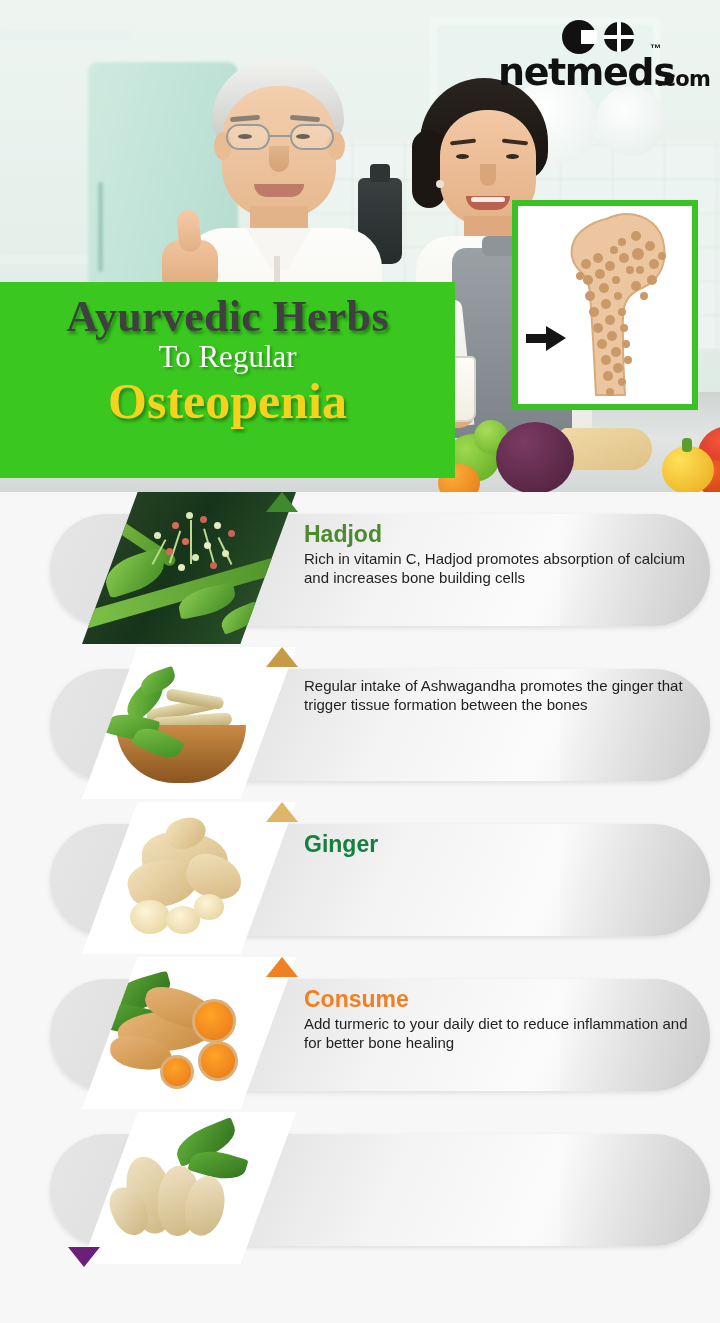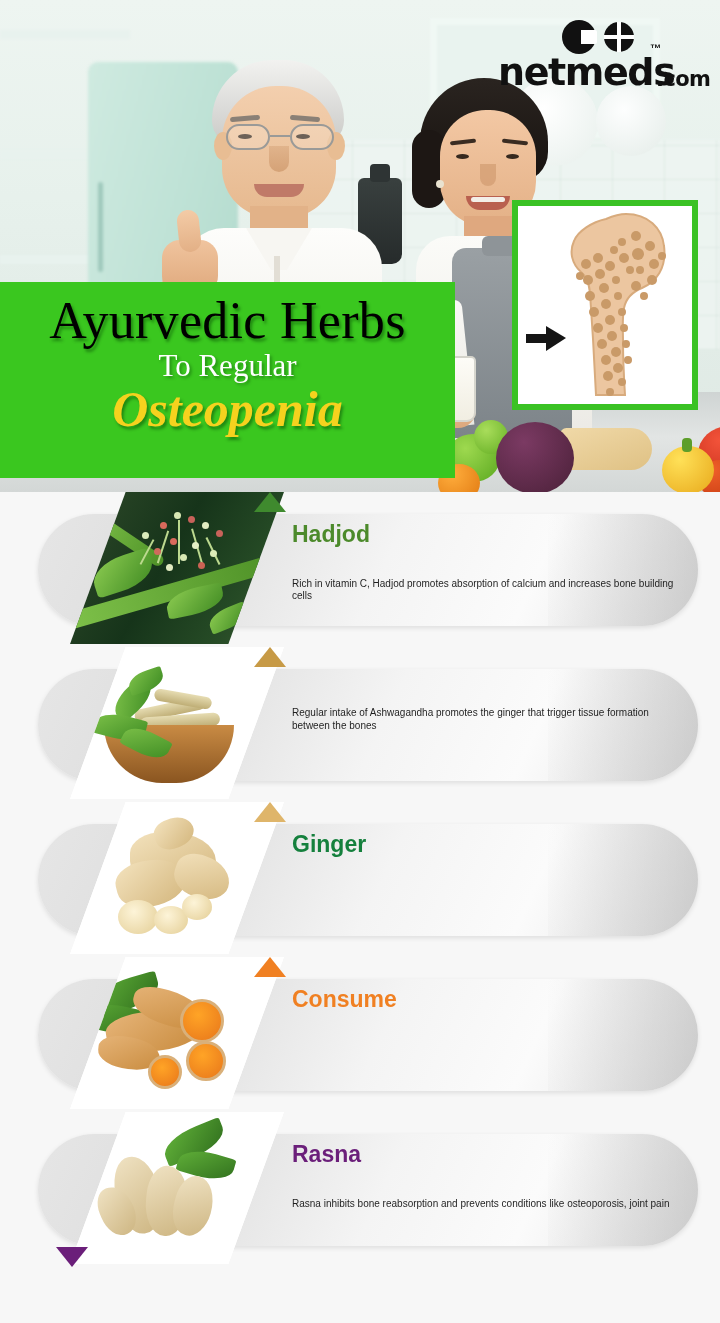--- a/index.html
+++ b/index.html
@@ -150,63 +150,63 @@
 
   
   .bone-box { position:absolute; left:512px; top:200px; width:186px; height:210px;
     background:#ffffff; border:6px solid #3ac224; }
   .bone-svg { position:absolute; left:0; top:0; width:100%; height:100%; }
 
   
   .title-band { position:absolute; left:0; top:282px; width:455px; height:196px;
     background:#3ac71f; }
   .t1, .t2, .t3 { width:100%; text-align:center; font-family:"Liberation Serif", serif; }
-  .t1 { margin-top:12px; font-size:52px; font-weight:normal; color:#000000; letter-spacing:.3px;
+  .t1 { margin-top:12px; font-size:44px; font-weight:bold; color:#404040; letter-spacing:.3px;
         text-shadow:2px 3px 3px rgba(0,60,0,.45); line-height:1.05; }
   .t2 { font-size:31px; color:#ffffff; line-height:1.12; text-shadow:2px 2px 3px rgba(0,60,0,.4); }
   .t3 { font-size:50px; font-weight:bold; color:#f5d21e; line-height:1.04;
-        text-shadow:2px 3px 3px rgba(0,60,0,.45);font-style:italic; }
+        text-shadow:2px 3px 3px rgba(0,60,0,.45); }
 
   
   .logo { position:absolute; right:16px; top:20px; width:206px; height:74px; }
   .logo-mark { position:absolute; left:64px; top:0; width:72px; height:34px; }
   .logo-c { position:absolute; left:0; top:0; width:34px; height:34px; border-radius:50%; background:#111; }
   .logo-c:after { content:""; position:absolute; right:-1px; top:10px; width:16px; height:14px; background:#fff; border-radius:0 2px 2px 0; }
   .logo-d { position:absolute; right:0; top:2px; width:30px; height:30px; border-radius:50%; background:#111; }
   .logo-d:after { content:""; position:absolute; left:13px; top:0; width:4px; height:30px; background:#fff; }
   .logo-d:before { content:""; position:absolute; left:0; top:13px; width:30px; height:4px; background:#fff; }
   .logo-word { position:absolute; left:0; bottom:0; font-size:38px; font-weight:bold; color:#111;
     letter-spacing:-1.4px; font-family:"DejaVu Sans", sans-serif; }
   .logo-tm { position:absolute; left:152px; top:22px; font-size:11px; color:#111; font-weight:bold; }
   .logo-com { position:absolute; left:158px; bottom:3px; font-size:21px; color:#111; font-weight:bold;
     letter-spacing:-.6px; font-family:"DejaVu Sans", sans-serif; }
 
   
-  .cards { position:absolute; left:4px; top:492px; width:664px; }
+  .cards { position:absolute; left:16px; top:492px; width:664px; }
   .card { position:relative; height:155px; }
   .pill { position:absolute; left:34px; top:22px; width:660px; height:112px; border-radius:56px;
     background:linear-gradient(115deg,#e6e6e6 0%,#dedede 22%,#f4f4f4 52%,#fbfbfb 74%,#e3e3e3 100%);
     box-shadow:0 2px 5px rgba(0,0,0,.1); }
   .pill-shade { position:absolute; right:0; top:0; width:150px; height:112px; border-radius:0 56px 56px 0;
     background:linear-gradient(100deg,rgba(255,255,255,0),rgba(170,170,170,.42)); }
 
   .photo { position:absolute; left:66px; top:0; width:214px; height:152px;
     overflow:hidden; background:#ffffff;
     clip-path:polygon(26% 0, 100% 0, 74% 100%, 0 100%); }
   .photo-in { position:absolute; inset:0; }
 
   .tri { position:absolute; width:0; height:0; border-left:16px solid transparent;
     border-right:16px solid transparent; }
   .tri-top { top:0; left:250px; border-bottom:20px solid #3f8a2e; }
   .tri-bot { bottom:0; left:52px; border-top:20px solid #6b1f7a; }
 
   .txt { position:absolute; left:288px; top:30px; width:390px; }
   .h { font-size:23px; font-weight:bold; line-height:1.12; margin-bottom:2px;
        font-family:"Liberation Sans", sans-serif; }
-  .p { font-size:10px; color:#1f1f1f; line-height:1.26; font-family:"Liberation Sans", sans-serif;margin-top:30px; }
+  .p { font-size:15px; color:#1f1f1f; line-height:1.26; font-family:"Liberation Sans", sans-serif; }
 
   
   .bgwhite { position:absolute; inset:0; background:#fff; }
 
   
   .hj-bg { position:absolute; inset:0;
     background:linear-gradient(120deg,#2f4a2a,#16341a 45%,#254a25 75%,#3a5c32); }
   .hj-stem { position:absolute; background:linear-gradient(90deg,#7fc24a,#4e9127); border-radius:6px; }
   .hj-leaf { position:absolute; border-radius:60% 10% 60% 10%;
     background:linear-gradient(140deg,#8ecd52,#3f8a22); }
@@ -484,37 +484,34 @@
         <div class="tu-rz" style="left:62px;top:34px;width:74px;height:34px;transform:rotate(16deg);"></div>
         <div class="tu-rz" style="left:28px;top:80px;width:62px;height:32px;transform:rotate(6deg);"></div>
         <div class="tu-cut" style="left:110px;top:42px;width:44px;height:44px;"></div>
         <div class="tu-cut" style="left:116px;top:84px;width:40px;height:40px;"></div>
         <div class="tu-cut" style="left:78px;top:98px;width:34px;height:34px;"></div>
       </div>
     </div>
     <div class="tri tri-top" style="border-bottom-color:#f08022;"></div>
     <div class="txt">
       <div class="h" style="color:#f08022;">Consume</div>
+      <div class="p">Add turmeric to your daily diet to reduce inflammation and for better bone healing</div>
     </div>
   </div>
 
   <div class="card">
     <div class="pill">
         <div class="pill-shade"></div>
       </div>
     <div class="photo">
       <div class="photo-in bgwhite">
         <div class="ra-leaf" style="left:92px;top:16px;width:64px;height:28px;transform:rotate(-22deg);"></div>
         <div class="ra-leaf" style="left:108px;top:40px;width:56px;height:26px;transform:rotate(16deg);"></div>
         <div class="ra-rt" style="left:46px;top:44px;width:44px;height:78px;transform:rotate(-10deg);"></div>
         <div class="ra-rt" style="left:76px;top:54px;width:42px;height:70px;transform:rotate(6deg);"></div>
         <div class="ra-rt" style="left:104px;top:64px;width:38px;height:60px;transform:rotate(16deg);"></div>
         <div class="ra-rt" style="left:30px;top:74px;width:34px;height:50px;transform:rotate(-22deg);"></div>
       </div>
     </div>
     <div class="tri tri-bot" style="border-top-color:#6b1f7a;"></div>
-    <div class="txt">
-      <div class="h" style="color:#6b1f7a;">Rasna</div>
-      <div class="p">Rasna inhibits bone reabsorption and prevents conditions like osteoporosis, joint pain</div>
-    </div>
   </div>
 
 </div>
 
 </body></html>

